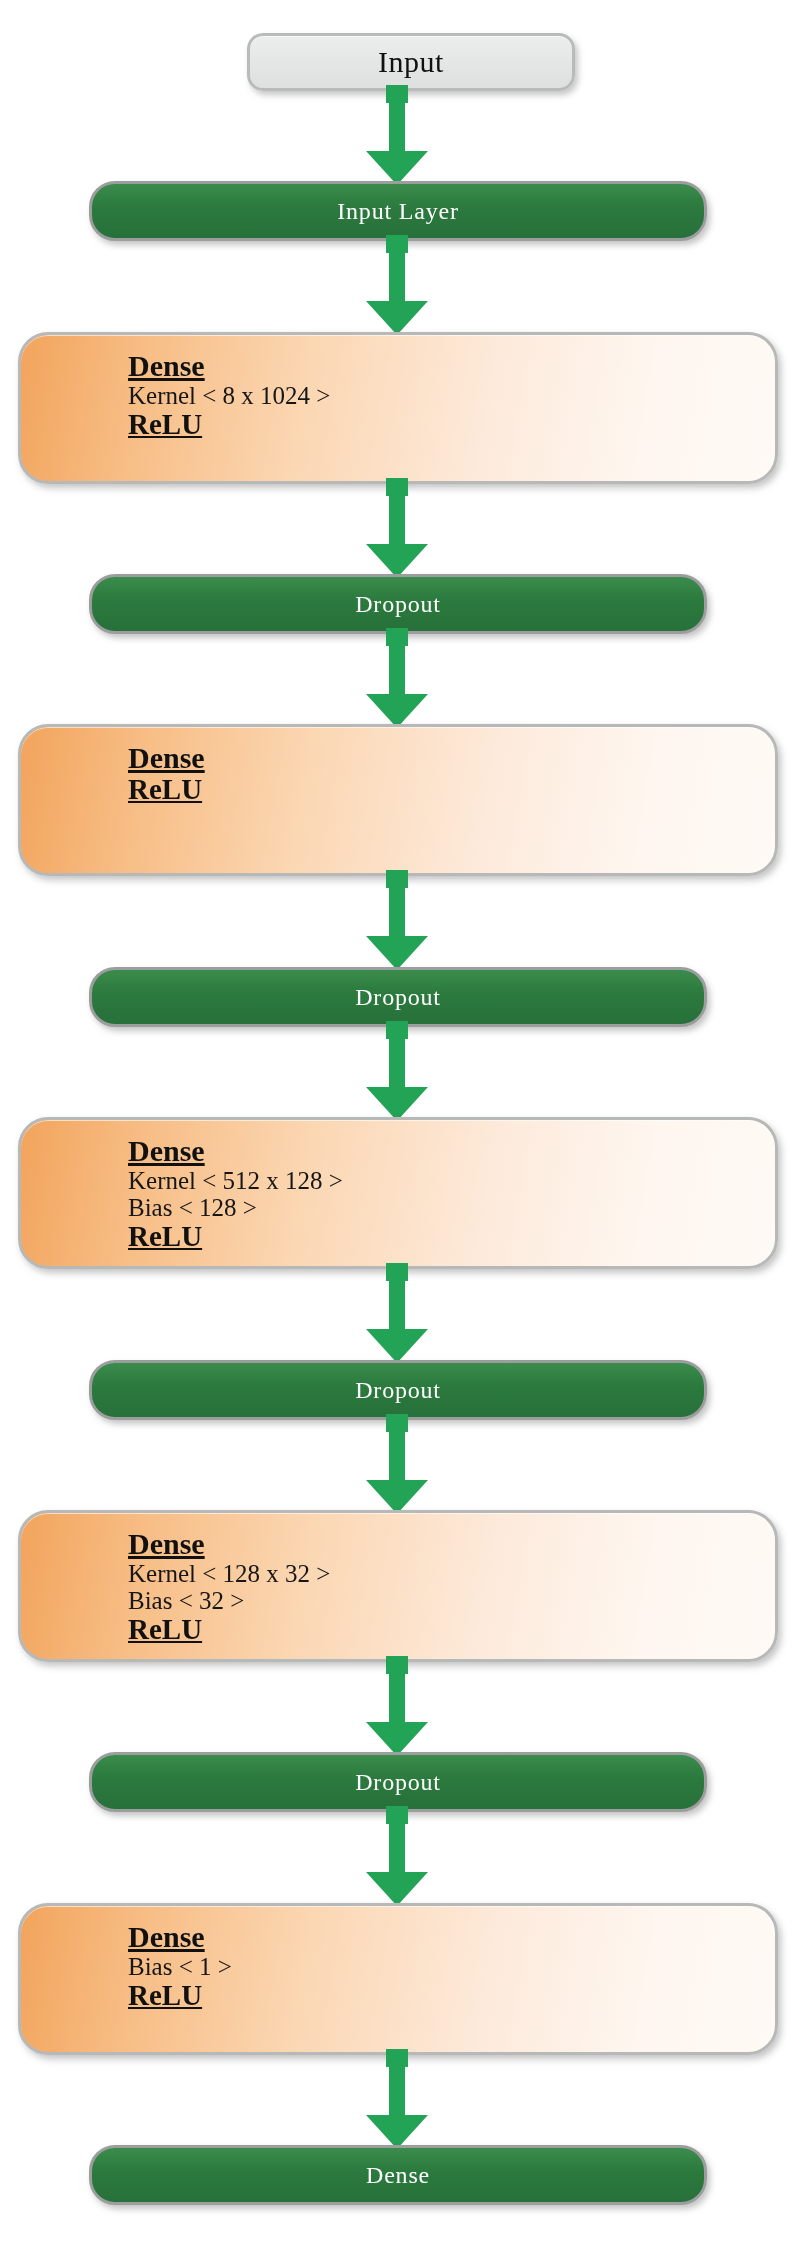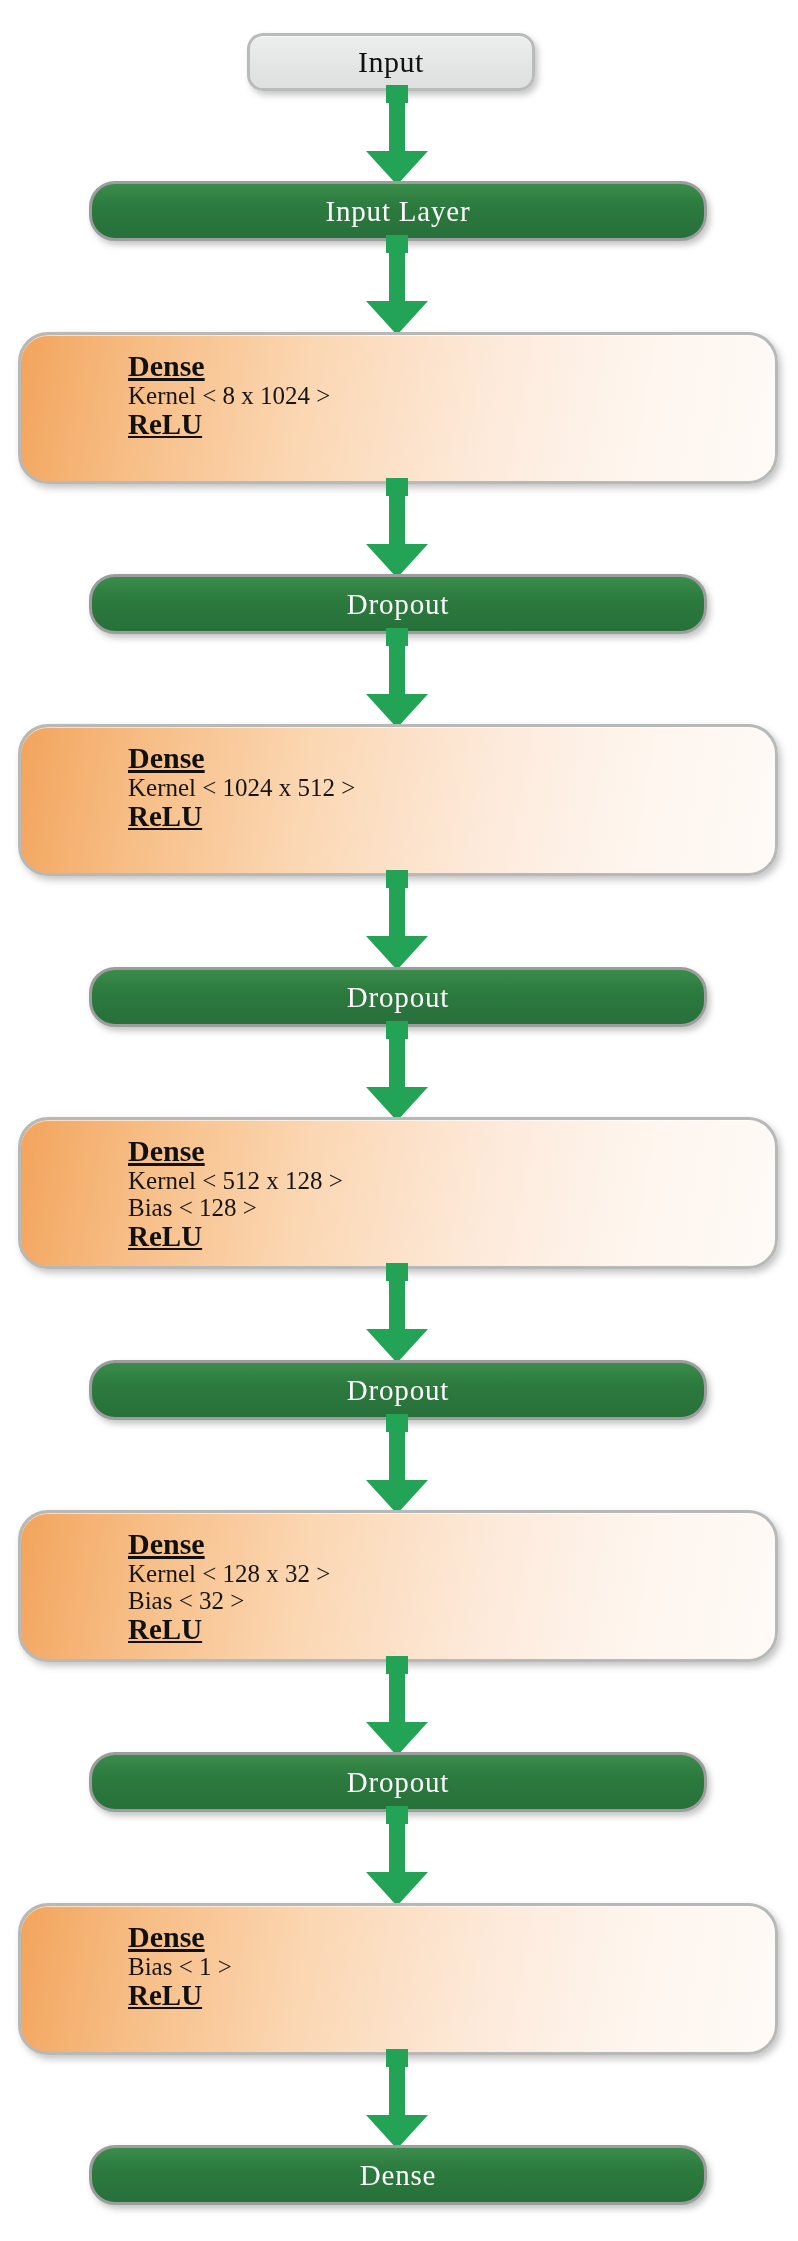--- a/index.html
+++ b/index.html
@@ -24,21 +24,21 @@
   
   .node {
     position: absolute;
     box-sizing: border-box;
   }
 
   
   .node-input {
     left: 247px;
     top: 33px;
-    width: 288px;
+    width: 328px;
     height: 58px;
     border-radius: 16px;
     background: linear-gradient(180deg, #eceded 0%, #e4e5e5 55%, #dedfdf 100%);
     border: 3px solid #b9bbbb;
     box-shadow: 3px 4px 6px rgba(120,120,120,0.42),
                 inset 0 1px 0 #f7f7f7;
     display: flex;
     align-items: center;
     justify-content: center;
   }
@@ -57,21 +57,21 @@
     border-radius: 26px;
     background: linear-gradient(180deg, #3a8c4c 0%, #2c7a3e 42%, #27703a 100%);
     border: 3px solid #9c9e9e;
     box-sizing: border-box;
     box-shadow: 3px 4px 6px rgba(125,125,125,0.45);
     display: flex;
     align-items: center;
     justify-content: center;
   }
   .node-green .label {
-    font-size: 29px;
+    font-size: 24px;
     color: #ffffff;
     letter-spacing: 0.8px;
   }
 
   
   .node-dense {
     position: absolute;
     left: 18px;
     width: 760px;
     height: 152px;
@@ -191,21 +191,20 @@
   <div class="arrow" style="left: 366px; top: 628px; height: 100px;">
     <div class="stub"></div>
     <div class="shaft" style="top: 0px; height: 72px;"></div>
     <div class="head" style="top: 66px;"></div>
   </div>
 
   <div class="node-dense" style="top: 724px;">
     <div>
       <span class="dense-title">Dense</span>
     </div>
-    <div class="dense-line">Kernel &lt; 1024 x 512 &gt;</div>
     <div>
       <span class="dense-act">ReLU</span>
     </div>
   </div>
 
   <div class="arrow" style="left: 366px; top: 870px; height: 100px;">
     <div class="stub"></div>
     <div class="shaft" style="top: 0px; height: 72px;"></div>
     <div class="head" style="top: 66px;"></div>
   </div>

